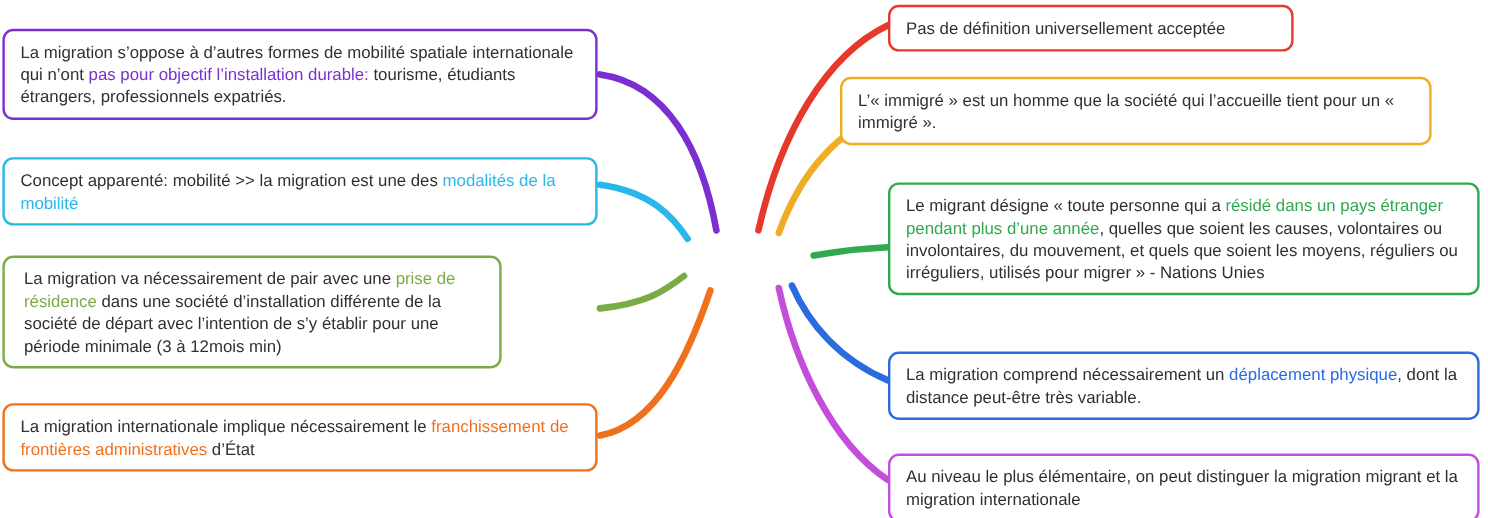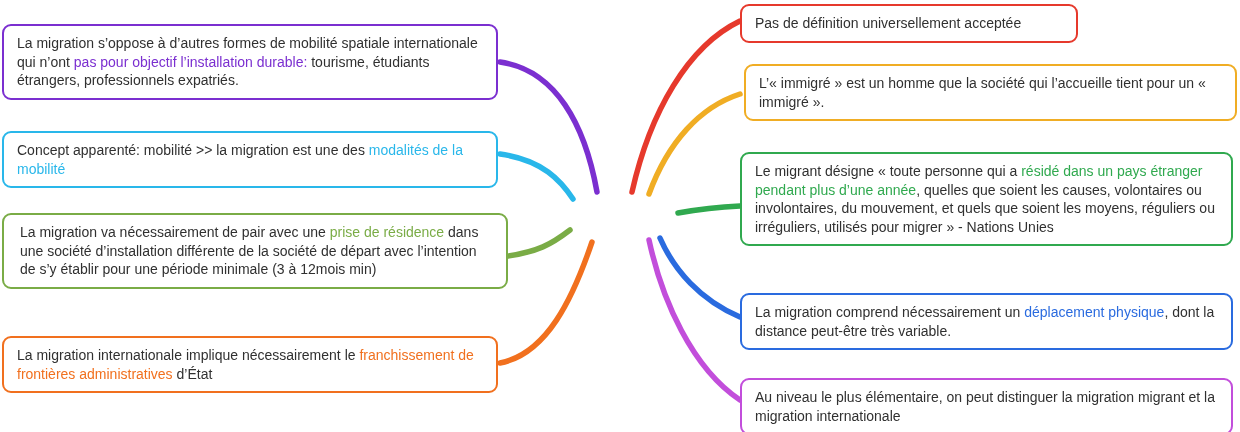--- a/index.html
+++ b/index.html
@@ -50,27 +50,27 @@
     <path d="M 649 194 C 668 142 700 107 740 94" stroke="#F0AD24"></path>
     <path d="M 678 213 C 700 209 718 207 740 206" stroke="#30A94F"></path>
     <path d="M 660 238 C 674 270 700 300 740 317" stroke="#2A6BDF"></path>
     <path d="M 649 240 C 662 300 692 368 740 400" stroke="#C24EDB"></path>
   </svg>
 
   <div class="mnode" style="left: 2px; top: 131px; width: 496px; border-color: rgb(41, 183, 234); --hl: #29B7EA;"><span>Concept apparenté: mobilité &gt;&gt; la migration est une des </span><span class="hl">modalités de la mobilité</span></div>
 
   <div class="mnode" style="left: 2px; top: 24px; width: 496px; border-color: rgb(123, 47, 208); --hl: #7B2FD0;"><span>La migration s’oppose à d’autres formes de mobilité spatiale internationale qui n’ont </span><span class="hl">pas pour objectif l’installation durable:</span><span> tourisme, étudiants étrangers, professionnels expatriés.</span></div>
 
-  <div class="mnode" style="left: 2px; top: 213px; width: 506px; border-color: rgb(122, 172, 70); padding-left: 16px; --hl: #7AAC46;"><span>La migration va nécessairement de pair avec une </span><span class="hl">prise de résidence</span><span> dans une société d’installation différente de la société de départ avec l’intention de s’y établir pour une période minimale (3 à 12mois min)</span></div>
+  <div class="mnode" style="left: 2px; top: 213px; width: 416px; border-color: rgb(122, 172, 70); padding-left: 16px; --hl: #7AAC46;"><span>La migration va nécessairement de pair avec une </span><span class="hl">prise de résidence</span><span> dans une société d’installation différente de la société de départ avec l’intention de s’y établir pour une période minimale (3 à 12mois min)</span></div>
 
   <div class="mnode" style="left: 740px; top: 4px; width: 338px; border-color: rgb(230, 57, 44); --hl: #E6392C;"><span>Pas de définition universellement acceptée</span></div>
 
   <div class="mnode" style="left: 2px; top: 336px; width: 496px; border-color: rgb(241, 112, 30); --hl: #F1701E;"><span>La migration internationale implique nécessairement le </span><span class="hl">franchissement de frontières administratives</span><span> d’État</span></div>
 
-  <div class="mnode" style="left: 744px; top: 64px; width: 493px; border-color: rgb(240, 173, 36); --hl: #F0AD24;"><span>L’« immigré » est un homme que la société qui l’accueille tient pour un « immigré ».</span></div>
+  <div class="mnode" style="left: 700px; top: 64px; width: 493px; border-color: rgb(240, 173, 36); --hl: #F0AD24;"><span>L’« immigré » est un homme que la société qui l’accueille tient pour un « immigré ».</span></div>
 
   <div class="mnode" style="left: 740px; top: 152px; width: 493px; border-color: rgb(48, 169, 79); --hl: #30A94F;"><span>Le migrant désigne « toute personne qui a </span><span class="hl">résidé dans un pays étranger pendant plus d’une année</span><span>, quelles que soient les causes, volontaires ou involontaires, du mouvement, et quels que soient les moyens, réguliers ou irréguliers, utilisés pour migrer » - Nations Unies</span></div>
 
   <div class="mnode" style="left: 740px; top: 293px; width: 493px; border-color: rgb(42, 107, 223); --hl: #2A6BDF;"><span>La migration comprend nécessairement un </span><span class="hl">déplacement physique</span><span>, dont la distance peut-être très variable.</span></div>
 
   <div class="mnode" style="left: 740px; top: 378px; width: 493px; border-color: rgb(194, 78, 219); --hl: #C24EDB;"><span>Au niveau le plus élémentaire, on peut distinguer la migration migrant et la migration internationale</span></div>
 
 
 </div>
 

